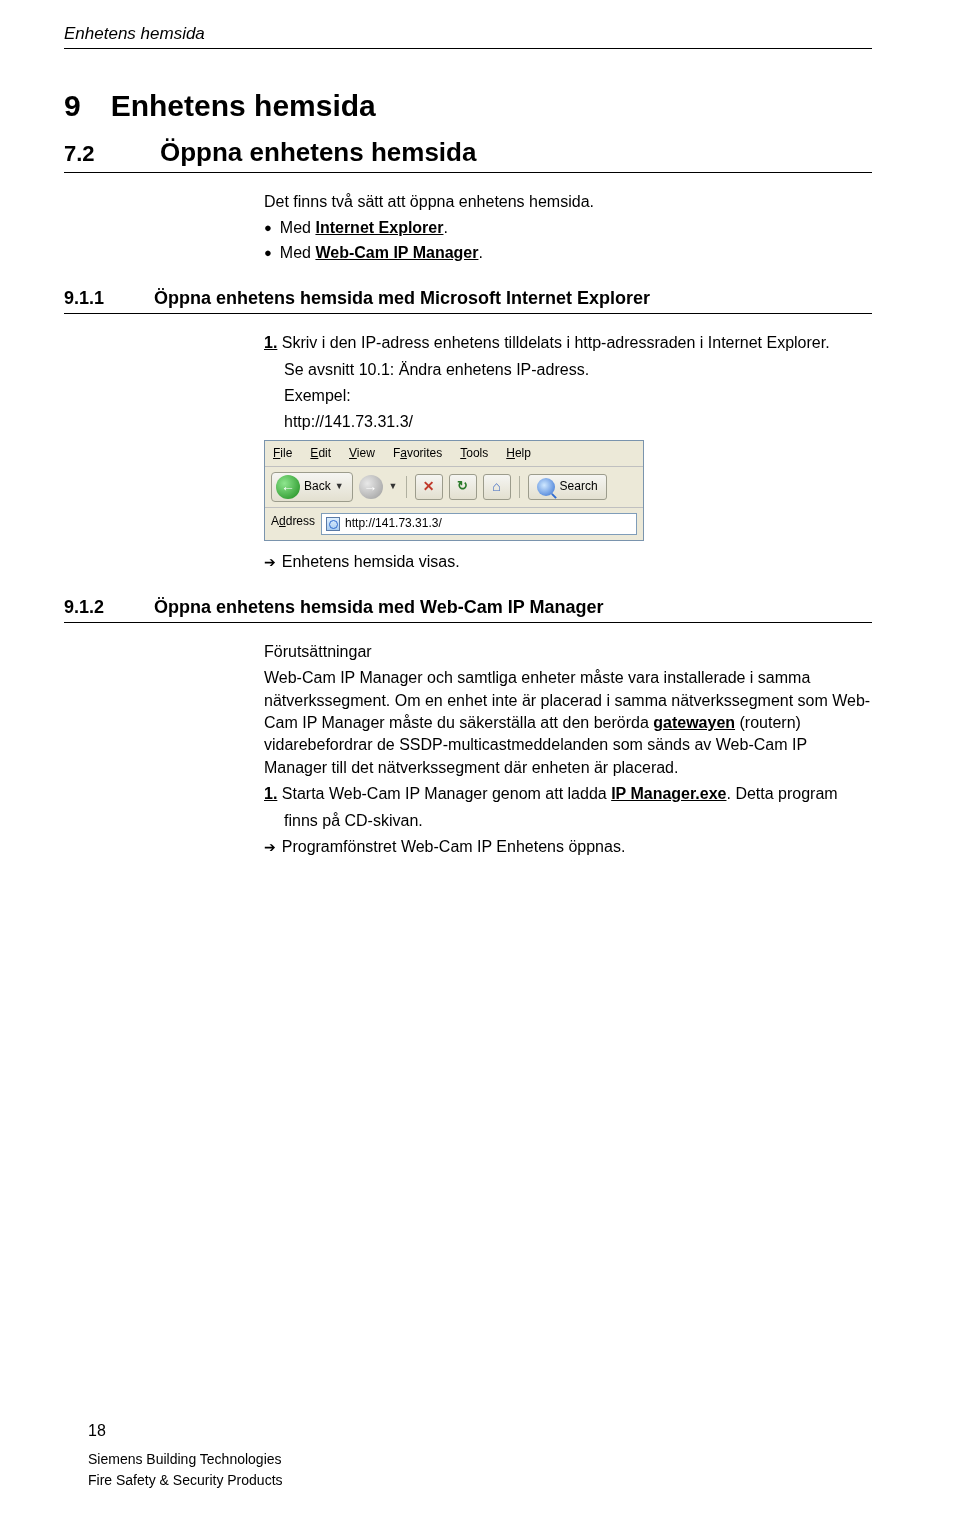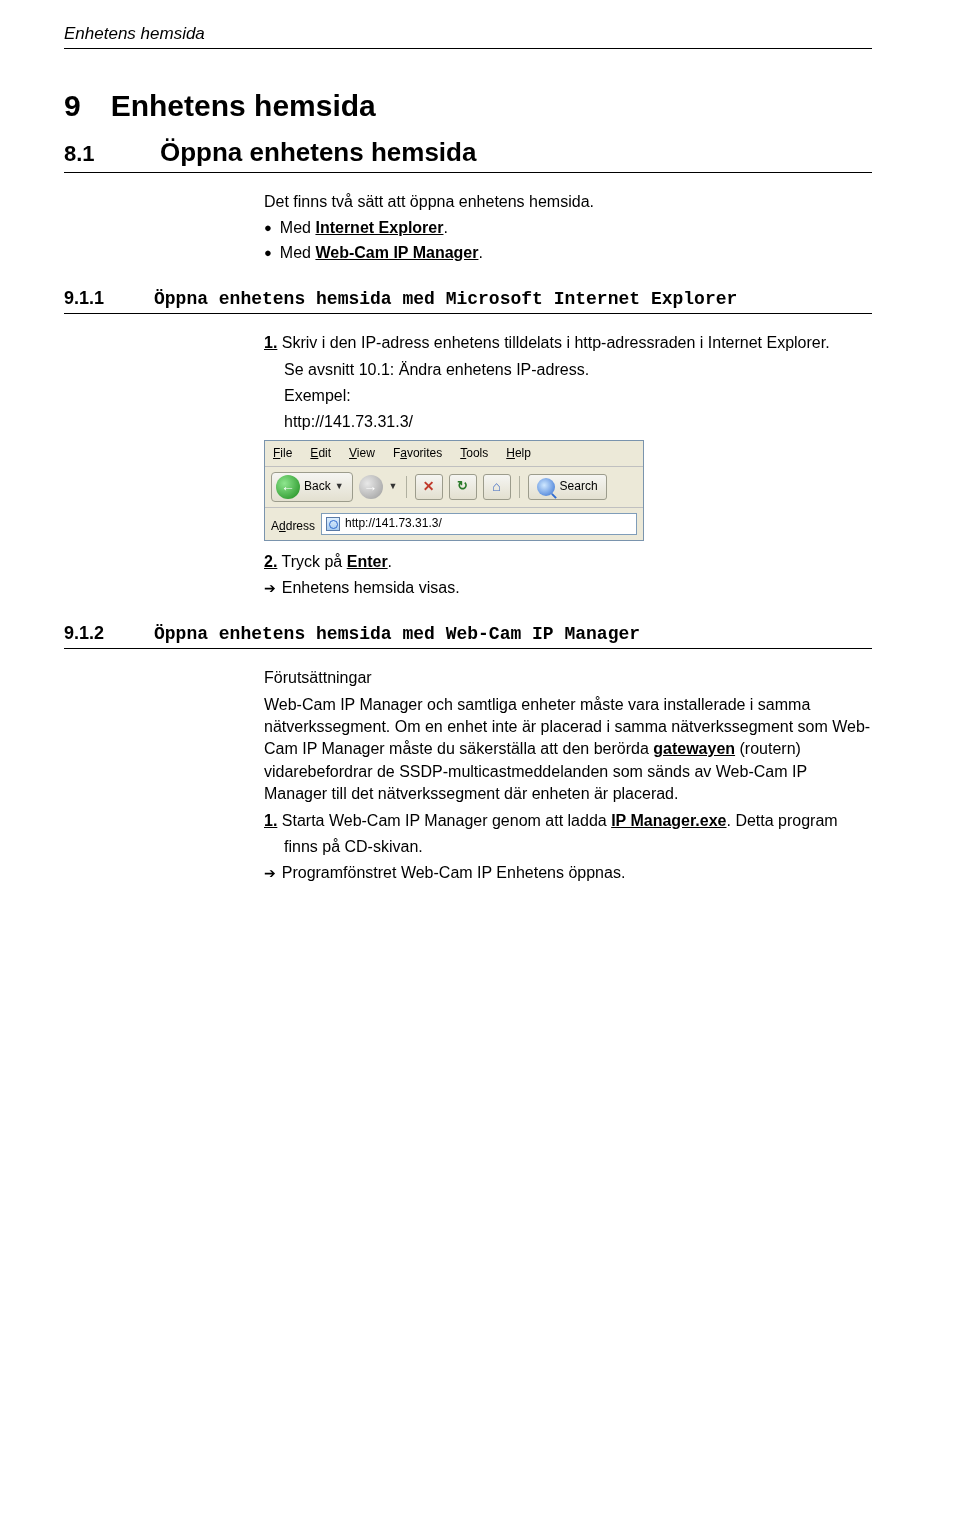--- a/index.html
+++ b/index.html
@@ -8,42 +8,42 @@
   .header-title { font-style: italic; font-size: 17px; margin-bottom: 4px; }
   .header-rule { border: none; border-top: 1px solid #000; margin-bottom: 40px; }
   .h1-row { display: flex; align-items: baseline; gap: 30px; margin-bottom: 14px; }
   .h1-num { font-size: 30px; font-weight: bold; }
   .h1-text { font-size: 30px; font-weight: bold; }
   .h2-row { display: flex; align-items: baseline; gap: 30px; padding-bottom: 4px; border-bottom: 1px solid #000; margin-bottom: 18px; }
   .h2-num { font-size: 22px; font-weight: bold; width: 66px; }
   .h2-text { font-size: 26px; font-weight: bold; }
   .h3-row { display: flex; align-items: baseline; gap: 24px; padding-bottom: 4px; border-bottom: 1px solid #000; margin-top: 24px; margin-bottom: 18px; }
   .h3-num { font-size: 18px; font-weight: bold; width: 66px; }
-  .h3-text { font-size: 18px; font-weight: bold; font-family: Liberation Mono, monospace; }
+  .h3-text { font-size: 18px; font-weight: bold; }
   .content { margin-left: 200px; font-size: 16px; line-height: 1.4; }
   .content p { margin-bottom: 4px; }
   .indent { margin-left: 20px; }
   .bullet-row { display: flex; gap: 8px; margin-bottom: 2px; }
   .bullet-dot::before { content: "●"; font-size: 13px; position: relative; top: -1px; }
   .arrow::before { content: "➔"; font-size: 14px; margin-right: 6px; }
   .bold { font-weight: bold; text-decoration: underline; }
   .ie-shot { margin: 6px 0 10px 0; width: 380px; border: 1px solid #7a94ad; font-family: Tahoma, Arial, sans-serif; font-size: 12px; background: #f9a8d4; }
   .ie-menu { display: flex; gap: 18px; padding: 4px 8px; background: #ece9d8; border-bottom: 1px solid #c0c0c0; }
   .ie-menu span u { text-decoration: underline; }
   .ie-toolbar { display: flex; align-items: center; gap: 6px; padding: 5px 6px; background: #ece9d8; border-bottom: 1px solid #c0c0c0; }
   .btn-back { display: flex; align-items: center; background: linear-gradient(#f5f5f2,#e3e0d0); border: 1px solid #9c9c8c; border-radius: 4px; padding: 2px 8px 2px 4px; gap: 4px; }
   .circle-green { width: 24px; height: 24px; border-radius: 50%; background: radial-gradient(circle at 35% 35%, #8ee68e, #1a8a1a); display: flex; align-items: center; justify-content: center; color: #fff; font-size: 14px; font-weight: bold; }
   .circle-gray { width: 24px; height: 24px; border-radius: 50%; background: radial-gradient(circle at 35% 35%, #e8e8e8, #9a9a9a); display: flex; align-items: center; justify-content: center; color: #fff; font-size: 14px; }
   .small-btn { display:flex; align-items:center; justify-content:center; width: 28px; height: 26px; background: linear-gradient(#f5f5f2,#e3e0d0); border: 1px solid #9c9c8c; border-radius: 3px; }
   .search-btn { display: flex; align-items: flex-start; gap: 5px; background: linear-gradient(#f5f5f2,#e3e0d0); border: 1px solid #9c9c8c; border-radius: 3px; padding: 3px 8px; }
   .search-icon { width: 18px; height: 18px; border-radius: 50%; background: radial-gradient(circle at 40% 40%, #cfe8ff, #2f6bd0); position: relative; }
   .search-icon::after { content: ""; position: absolute; width: 6px; height: 2px; background: #2f6bd0; bottom: -1px; right: -2px; transform: rotate(45deg); }
   .tri-down { font-size: 9px; color: #333; }
   .sep { width: 1px; height: 22px; background: #b0b0a0; margin: 0 2px; }
-  .ie-addr { display: flex; align-items: flex-end; gap: 6px; padding: 5px 6px; background: #ece9d8; }
+  .ie-addr { display: flex; align-items: flex-start; gap: 6px; padding: 5px 6px; background: #ece9d8; }
   .addr-box { flex: 1; display: flex; align-items: center; gap: 5px; background: #fff; border: 1px solid #7f9db9; padding: 2px 4px; height: 22px; }
   .ie-page-icon { width: 14px; height: 14px; background: linear-gradient(#dff0ff,#a8ccf0); border: 1px solid #5a7aa6; position: relative; }
   .ie-page-icon::after { content: ""; position: absolute; width: 7px; height: 7px; border: 1.5px solid #2f6bd0; border-radius: 50%; top: 2px; left: 2px; }
   .stop-x { color:#c0392b; font-weight:bold; font-size:14px; }
   .refresh-ic { color:#2a7a2a; font-weight:bold; font-size:13px; }
   .home-ic { color:#3a66c0; font-size:14px; }
   .footer { position: absolute; bottom: 24px; left: 88px; font-size: 14px; line-height: 1.5; }
   .footer .pnum { font-size: 16px; margin-bottom: 6px; }
 </style>
 </head>
@@ -52,21 +52,21 @@
 <div class="page">
   <div class="header-title">Enhetens hemsida</div>
   <hr class="header-rule">
 
   <div class="h1-row">
     <span class="h1-num">9</span>
     <span class="h1-text">Enhetens hemsida</span>
   </div>
 
   <div class="h2-row">
-    <span class="h2-num">8.1</span>
+    <span class="h2-num">7.2</span>
     <span class="h2-text">Öppna enhetens hemsida</span>
   </div>
 
   <div class="content">
     <p>Det finns två sätt att öppna enhetens hemsida.</p>
     <div class="bullet-row">
       <span class="bullet-dot"></span>
       <span><span>Med </span><span class="bold">Internet Explorer</span><span>.</span></span>
     </div>
     <div class="bullet-row">
@@ -121,30 +121,34 @@
       </div>
       <div class="ie-addr">
         <span>A<u>d</u>dress</span>
         <div class="addr-box">
           <span class="ie-page-icon"></span>
           <span>http://141.73.31.3/</span>
         </div>
       </div>
     </div>
 
-    <p><span class="bold">2.</span><span> Tryck på </span><span class="bold">Enter</span><span>.</span></p>
     <p><span class="arrow"></span><span>Enhetens hemsida visas.</span></p>
   </div>
 
   <div class="h3-row">
     <span class="h3-num">9.1.2</span>
     <span class="h3-text">Öppna enhetens hemsida med Web-Cam IP Manager</span>
   </div>
 
   <div class="content">
     <p>Förutsättningar</p>
     <p><span>Web-Cam IP Manager och samtliga enheter måste vara installerade i samma nätverkssegment. Om en enhet inte är placerad i samma nätverkssegment som Web-Cam IP Manager måste du säkerställa att den berörda </span><span class="bold">gatewayen</span><span> (routern) vidarebefordrar de SSDP-multicastmeddelanden som sänds av Web-Cam IP Manager till det nätverkssegment där enheten är placerad.</span></p>
     <p><span class="bold">1.</span><span> Starta Web-Cam IP Manager genom att ladda </span><span class="bold">IP Manager.exe</span><span>. Detta program</span></p>
     <p class="indent">finns på CD-skivan.</p>
     <p><span class="arrow"></span><span>Programfönstret Web-Cam IP Enhetens öppnas.</span></p>
   </div>
 
+  <div class="footer">
+    <div class="pnum">18</div>
+    <div>Siemens Building Technologies</div>
+    <div>Fire Safety &amp; Security Products</div>
+  </div>
 </div>
 
 </body></html>

